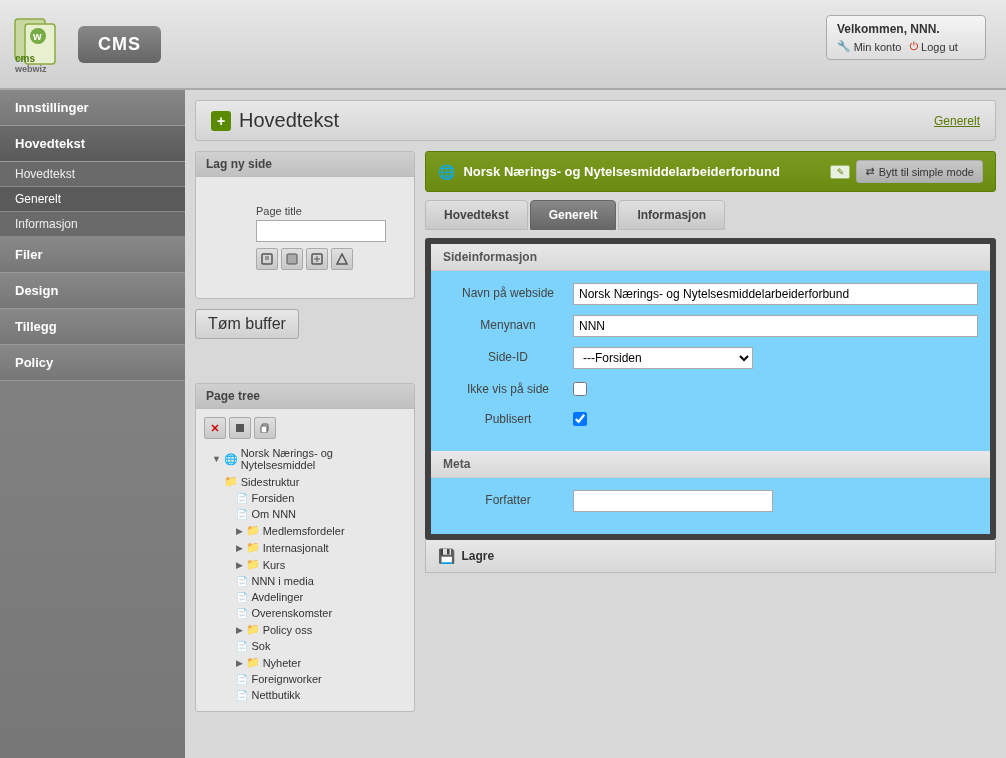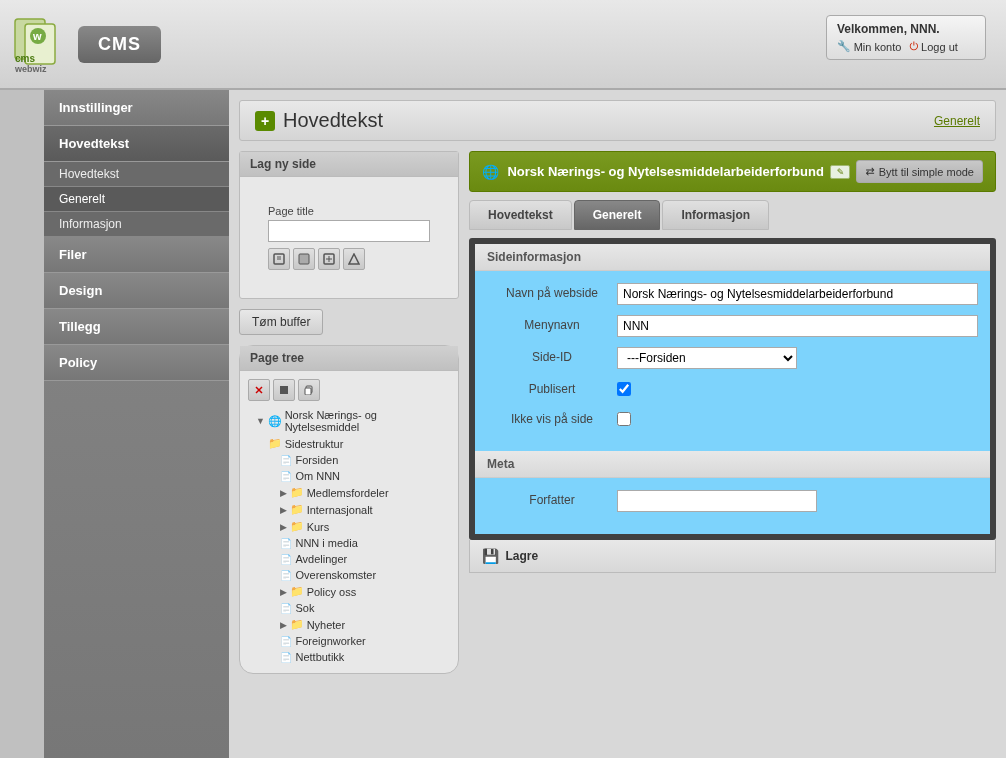--- a/index.html
+++ b/index.html
@@ -71,21 +71,20 @@
     #main-container {
       display: flex;
       height: calc(758px - 90px);
     }
 
     
     #sidebar {
       width: 185px;
       background: linear-gradient(to bottom, #888, #777);
       flex-shrink: 0;
-      margin-left: 44px;
     }
     .sidebar-item {
       padding: 10px 15px;
       color: white;
       font-size: 13px;
       font-weight: bold;
       cursor: pointer;
       border-bottom: 1px solid #999;
       background: linear-gradient(to bottom, #888, #777);
     }
@@ -173,20 +172,21 @@
     #lag-ny-side-title {
       background: linear-gradient(to bottom, #d0d0d0, #c0c0c0);
       padding: 5px 10px;
       font-weight: bold;
       color: #444;
       border-bottom: 1px solid #bbb;
       font-size: 12px;
     }
     #lag-ny-side-body {
       padding: 28px;
+      margin-left: 32px;
     }
     .field-label {
       font-size: 11px;
       color: #444;
       margin-bottom: 3px;
       display: block;
     }
     .text-input {
       width: 100%;
       height: 22px;
@@ -214,31 +214,32 @@
       color: #555;
     }
 
     
     #tom-buffer-btn {
       background: linear-gradient(to bottom, #e8e8e8, #d0d0d0);
       border: 1px solid #aaa;
       border-radius: 3px;
       padding: 5px 12px;
       cursor: pointer;
-      font-size: 12px;
+      font-size: 16px;
       color: #333;
       margin-bottom: 10px;
       display: inline-block;
     }
 
     
     #page-tree {
       border: 1px solid #bbb;
       background: #e8e8e8;
-      border-radius: 14px;
+      border-radius: 3px;
+      margin-top: 34px;
     }
     #page-tree-title {
       background: linear-gradient(to bottom, #d0d0d0, #c0c0c0);
       padding: 5px 10px;
       font-weight: bold;
       color: #444;
       border-bottom: 1px solid #bbb;
       font-size: 12px;
     }
     #page-tree-body {
@@ -702,30 +703,30 @@
               <div class="form-control">
                 <select class="form-select">
                   <option>---Forsiden</option>
                   <option>Om NNN</option>
                   <option>Sidestruktur</option>
                 </select>
               </div>
             </div>
 
             <div class="form-row">
+              <div class="form-label">Ikke vis på side</div>
+              <div class="form-control">
+                <input type="checkbox" class="form-checkbox" style="">
+              </div>
+            </div>
+
+            <div class="form-row">
               <div class="form-label">Publisert</div>
               <div class="form-control">
                 <input type="checkbox" class="form-checkbox" checked="" style="">
-              </div>
-            </div>
-
-            <div class="form-row">
-              <div class="form-label">Ikke vis på side</div>
-              <div class="form-control">
-                <input type="checkbox" class="form-checkbox" style="">
               </div>
             </div>
           </div>
 
           <div class="section-header">Meta</div>
           <div class="form-body">
 
             <div class="form-row">
               <div class="form-label">Forfatter</div>
               <div class="form-control">

